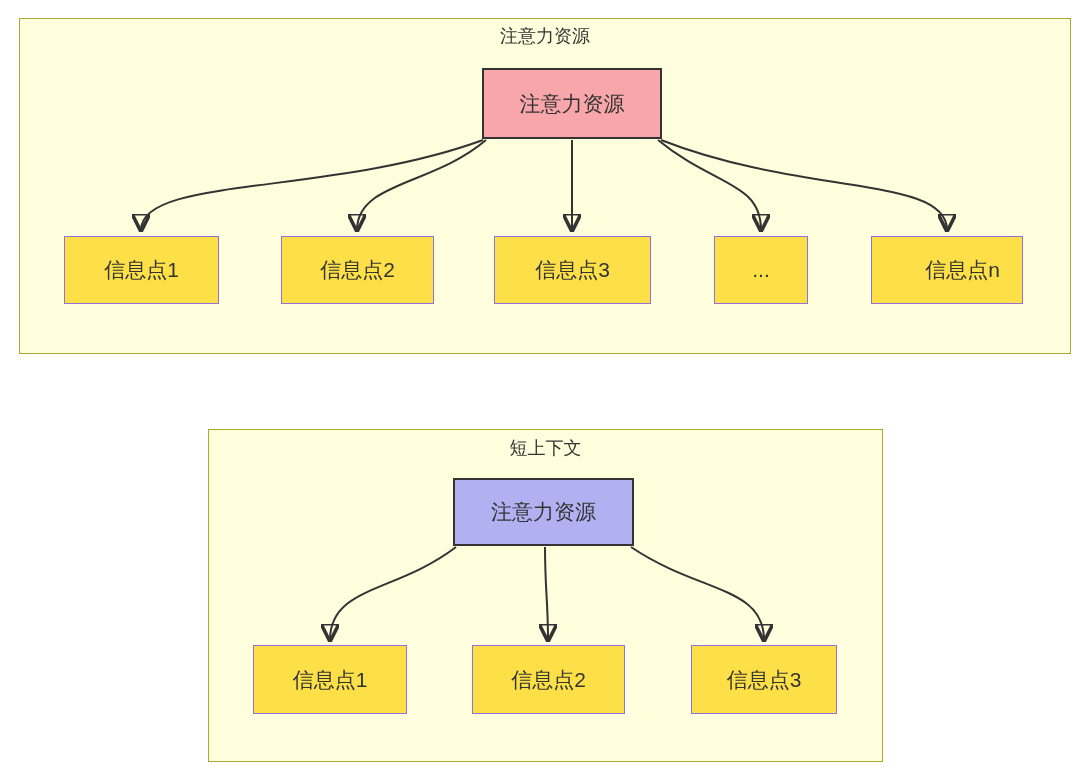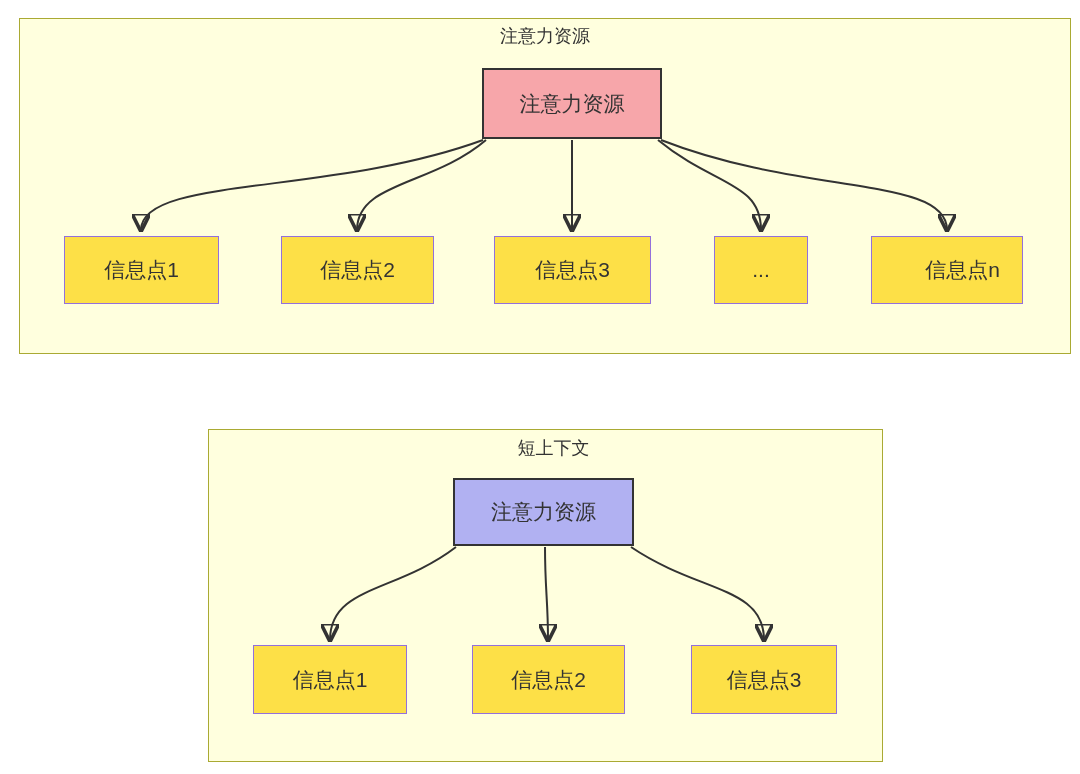--- a/index.html
+++ b/index.html
@@ -85,21 +85,21 @@
     <span>信息点3</span>
   </div>
   <div class="node info" style="left:714px; top:236px; width:94px; height:68px;">
     <span>...</span>
   </div>
   <div class="node info" style="left:871px; top:236px; width:152px; height:68px;padding-left:31px;">
     <span>信息点n</span>
   </div>
 
   <div class="cluster" style="left:208px; top:429px; width:675px; height:333px;"></div>
-  <div class="cluster-title" style="left:208px; top:436px; width:675px;margin-left:8px;">短上下文</div>
+  <div class="cluster-title" style="left:208px; top:436px; width:675px;">短上下文</div>
 
   <div class="node attention-short" style="left:453px; top:478px; width:181px; height:68px;">
     <span>注意力资源</span>
   </div>
 
   <div class="node info" style="left:253px; top:645px; width:154px; height:69px;">
     <span>信息点1</span>
   </div>
   <div class="node info" style="left:472px; top:645px; width:153px; height:69px;">
     <span>信息点2</span>

